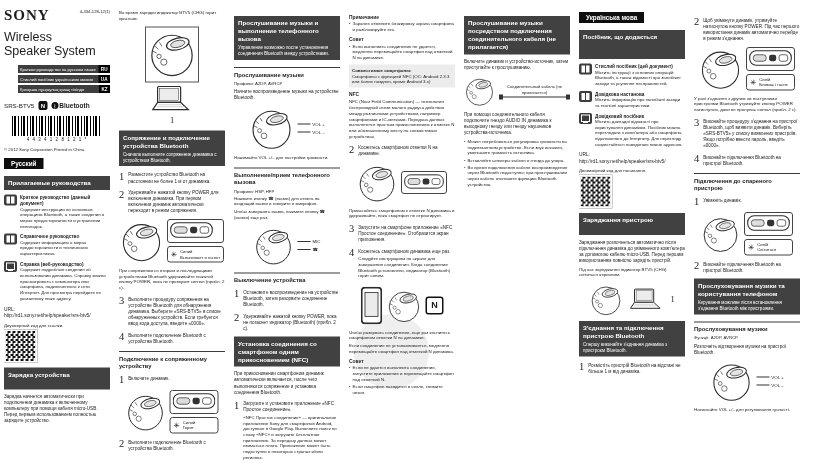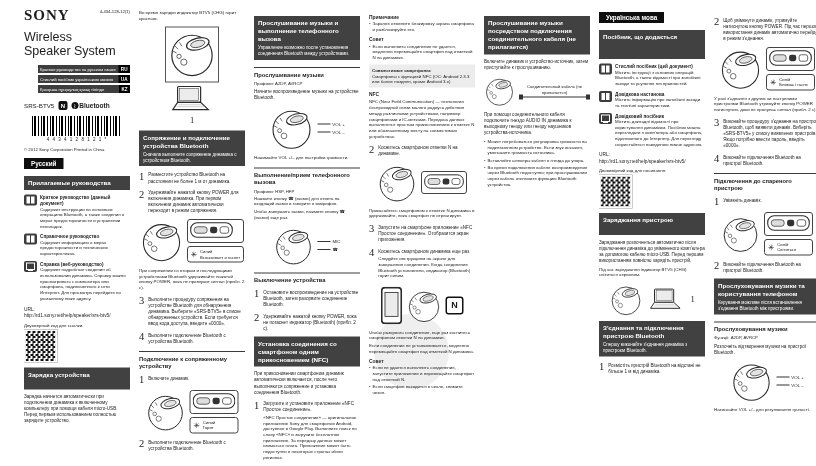--- a/index.html
+++ b/index.html
@@ -1,17 +1,17 @@
 <!DOCTYPE html>
 <html><head>
 <meta charset="utf-8">
 <style>
   html,body{margin:0;padding:0;background:#9a9a9a;}
   .page{width:816px;height:466px;background:#fff;box-sizing:border-box;display:flex;gap:9px;
-        padding:6px 24px;font-family:"Liberation Sans",sans-serif;color:#1c1c1c;position:relative;
+        padding:6px 4px;font-family:"Liberation Sans",sans-serif;color:#1c1c1c;position:relative;
         box-shadow:0 0 4px rgba(0,0,0,.4);}
   .col{width:106px;flex:0 0 106px;height:454px;overflow:hidden;position:relative;z-index:0;}
   .ci{width:212px;transform:scale(0.5);transform-origin:0 0;}
 
   .hdr{background:#414141;color:#fff;padding:6px 8px;font-size:12.4px;font-weight:bold;line-height:1.3;margin:10px 0 8px;}
   .hdr .sub{font-weight:normal;font-size:9px;margin-top:4px;line-height:1.3;}
   .hdr.tall{min-height:58px;box-sizing:border-box;}
   .hdr.med{min-height:44px;box-sizing:border-box;}
   .tab{display:inline-block;background:#0e0e0e;color:#fff;font-size:12.6px;font-weight:bold;padding:4px 14px;margin:12px 0 4px;}
 

